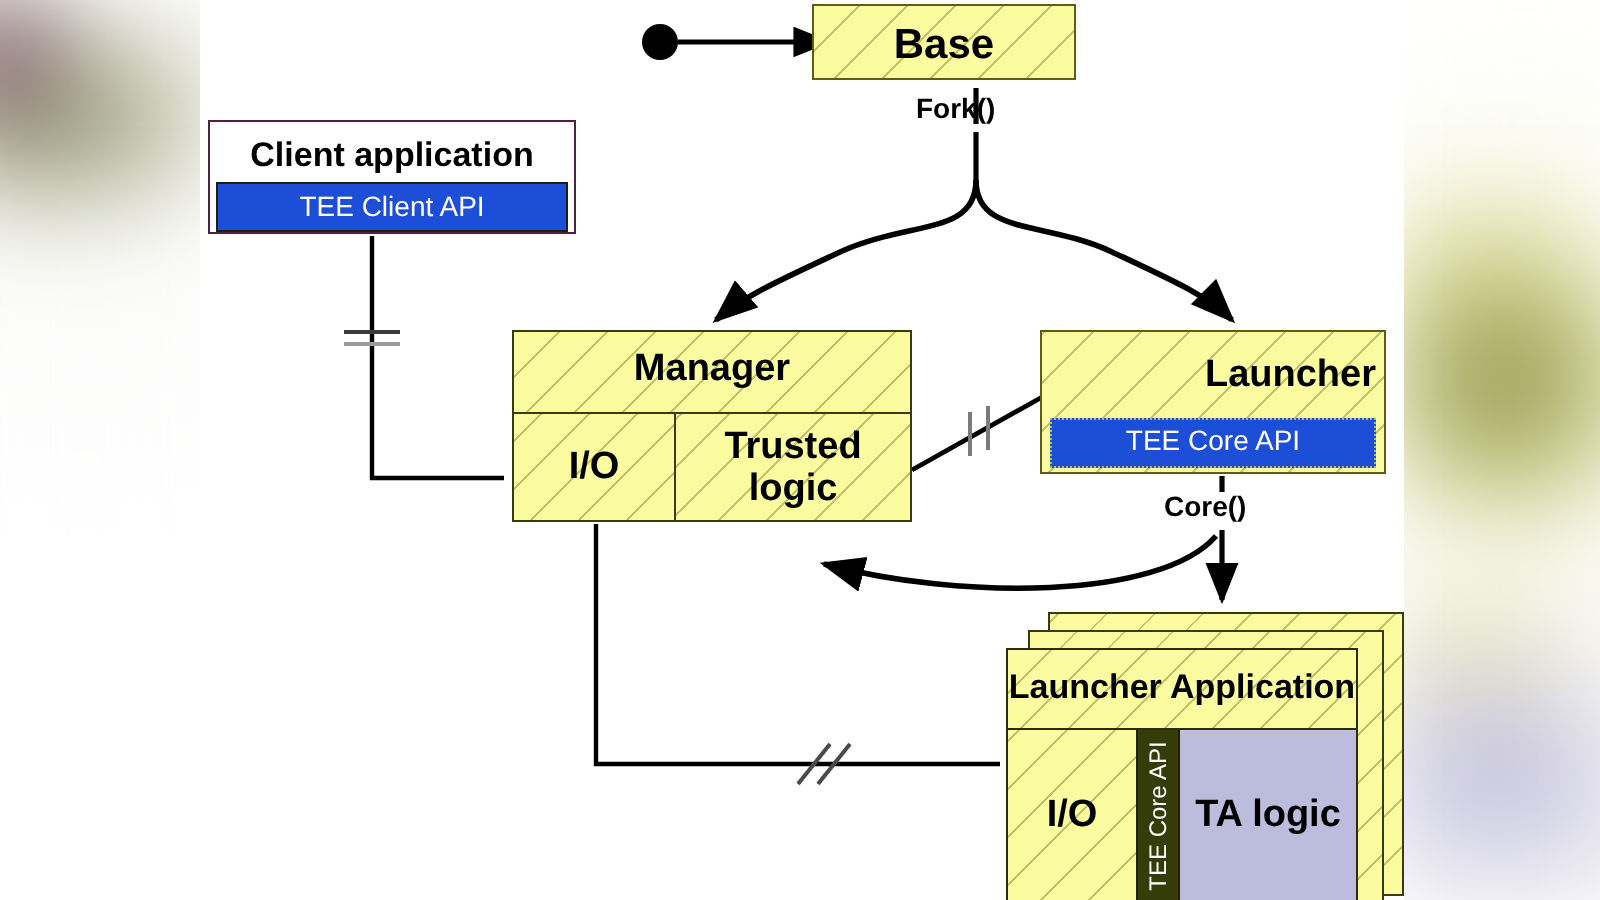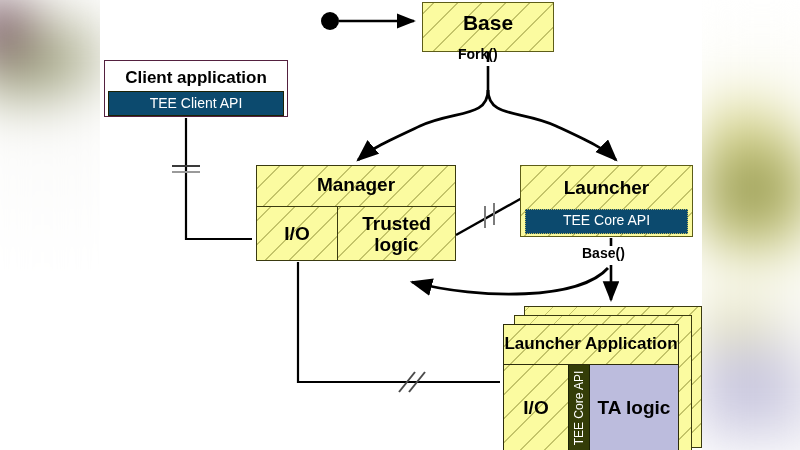--- a/index.html
+++ b/index.html
@@ -77,22 +77,22 @@
       rgba(150,150,60,0.0) 0px,
       rgba(150,150,60,0.0) 16px,
       rgba(150,150,60,0.55) 16px,
       rgba(150,150,60,0.55) 17px
     );
   }
   .olive-border { border: 1.5px solid #5d5d18; }
 
   
   #node-base {
-    left: 422px; top: 2px;
-    width: 132px; height: 50px;
+    left: 406px; top: 2px;
+    width: 132px; height: 38px;
   }
   #node-base .title {
     font-size: 21px;
     font-weight: bold;
     color: #000;
     text-align: center;
     line-height: 39px;
   }
 
   
@@ -105,21 +105,21 @@
   }
   #node-client .title {
     font-size: 17px;
     font-weight: bold;
     color: #000;
     text-align: center;
     line-height: 27px;
     white-space: nowrap;
   }
   .api-band {
-    background: #0c4a6e;
+    background: #1d4ed8;
     color: #ffffff;
     font-size: 14px;
     text-align: center;
     line-height: 22px;
     height: 23px;
   }
   #node-client .api-band { border: 1px solid #1c2205; }
 
   
   #node-manager {
@@ -165,21 +165,21 @@
   
   #node-launcher {
     left: 520px; top: 165px;
     width: 173px; height: 72px;
     border: 1.5px solid #5d5d18;
     padding: 0 4px 4px 4px;
   }
   #node-launcher .title {
     font-size: 19px;
     font-weight: bold;
-    text-align: center;
+    text-align: right;
     line-height: 43px;
     color: #000;
   }
   #node-launcher .api-band {
     border: 1.5px dotted #b8b860;
     height: 23px;
     line-height: 20px;
   }
 
   
@@ -335,15 +335,15 @@
     <div class="row">
       <div class="cell-io hatch">I/O</div>
       <div class="vband">
         <span>TEE Core API</span>
       </div>
       <div class="cell-talogic">TA logic</div>
     </div>
   </div>
 
   <div class="edge-label" id="label-fork">Fork()</div>
-  <div class="edge-label" id="label-clone">Base()</div>
+  <div class="edge-label" id="label-clone">Core()</div>
 
 </div>
 
 </body></html>

